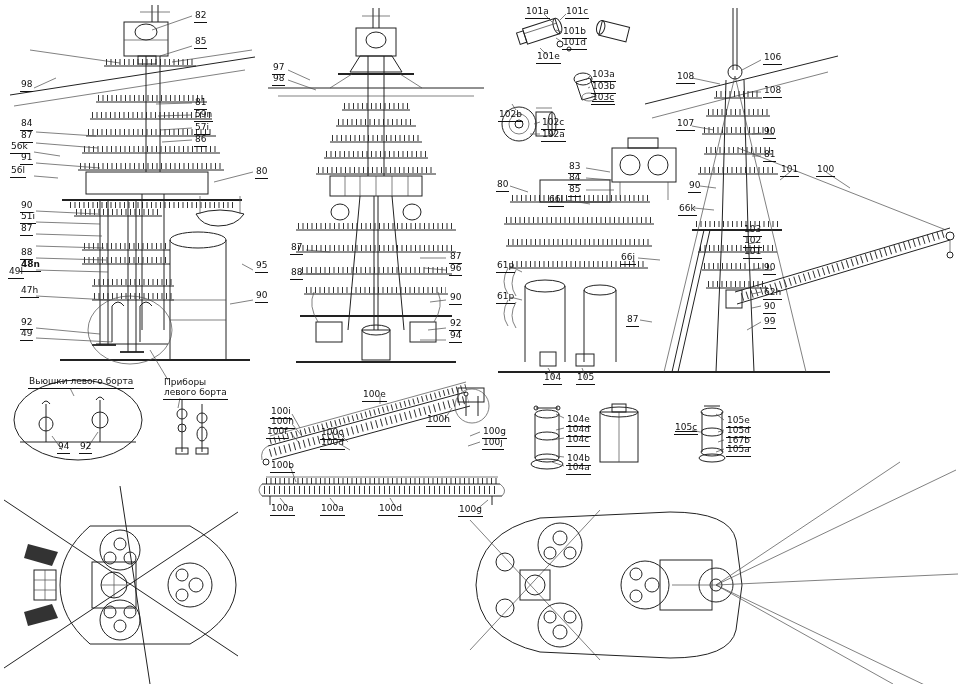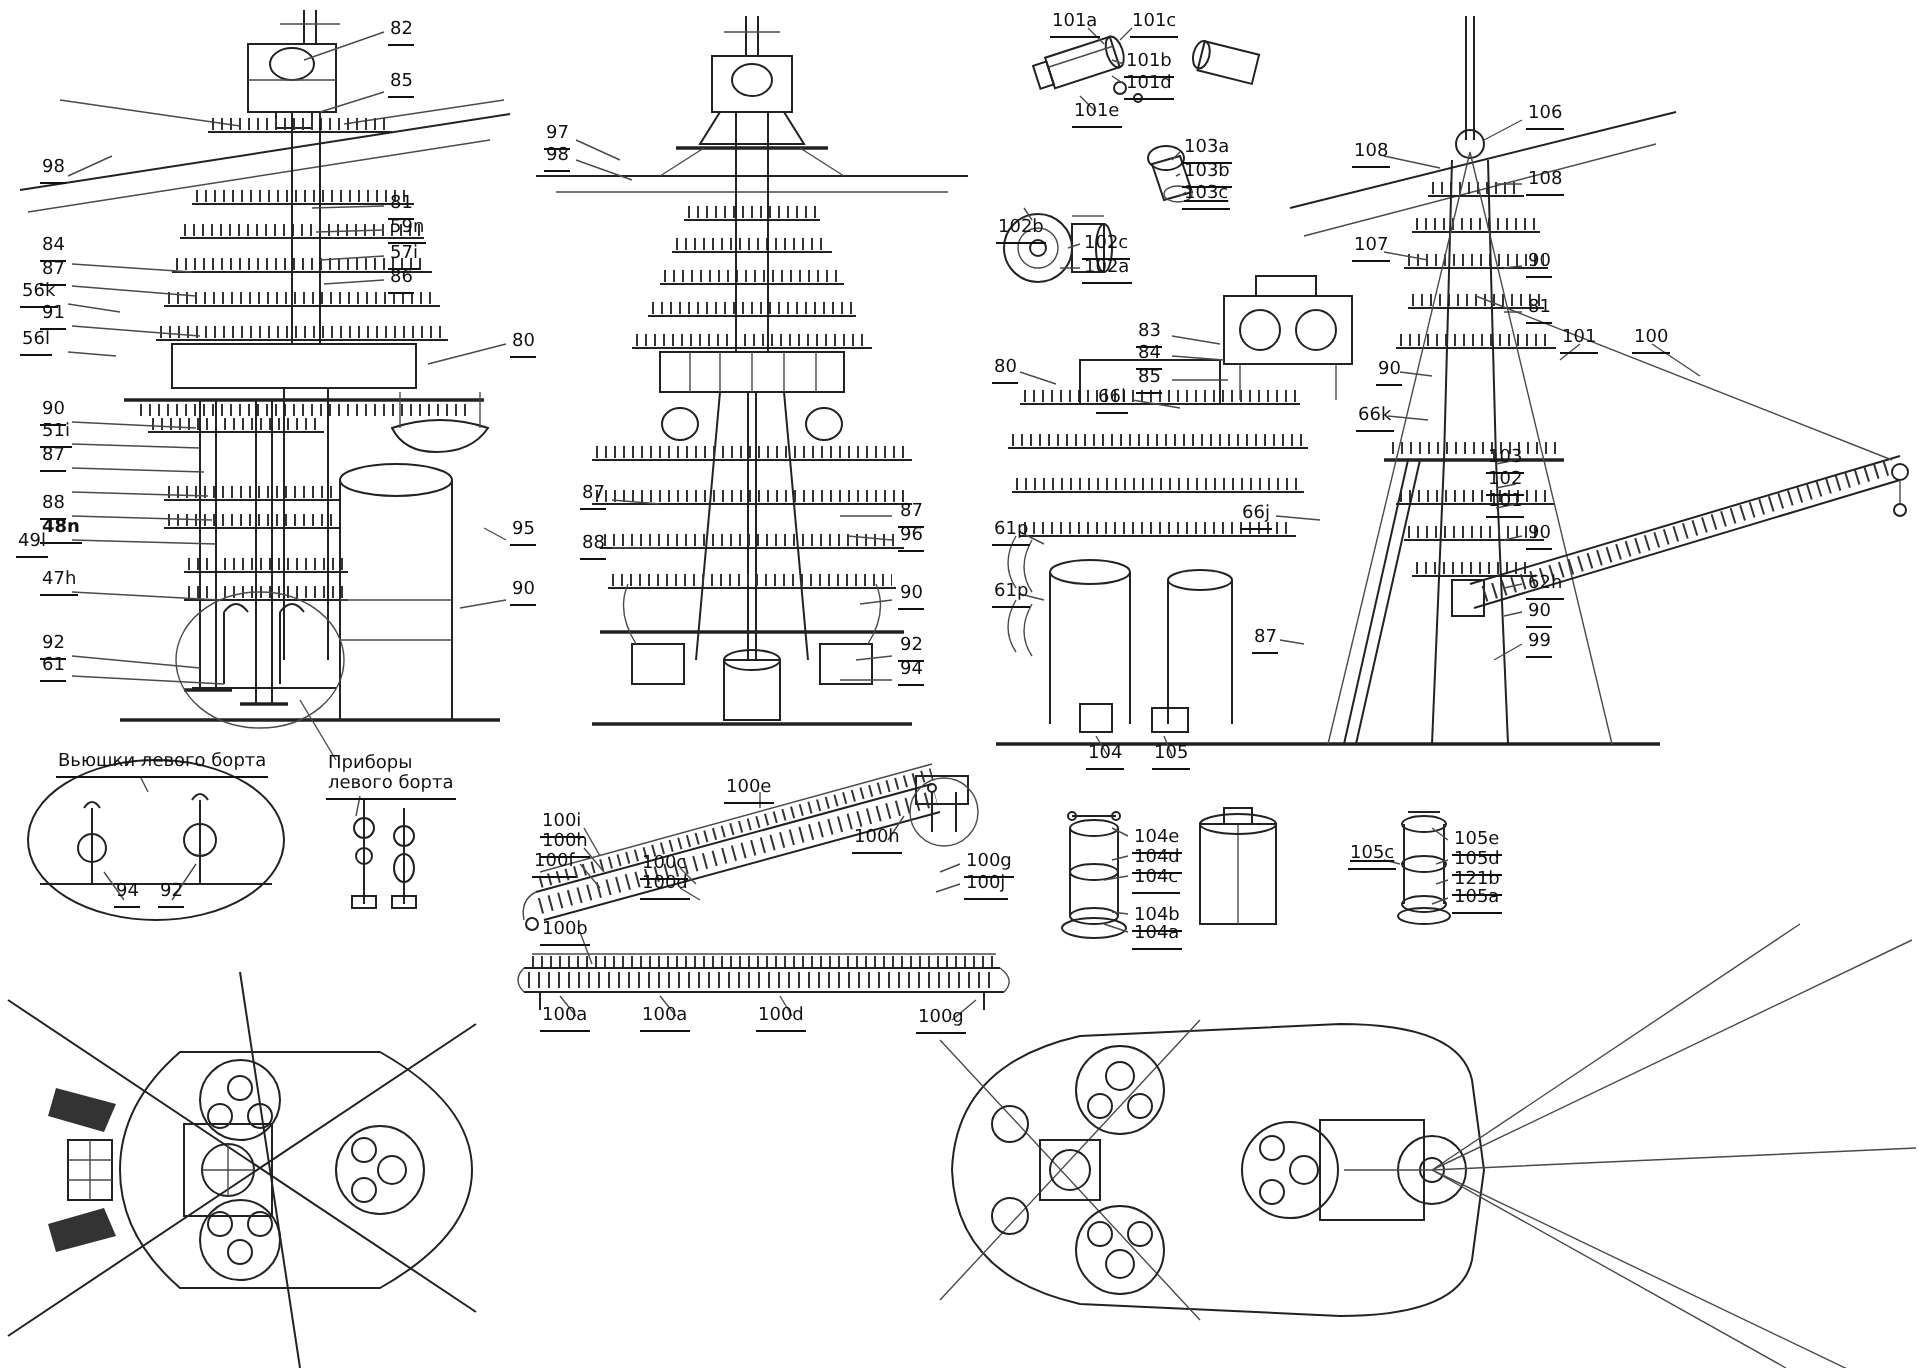--- a/index.html
+++ b/index.html
@@ -425,21 +425,21 @@
       <span class="lbl" style="left: 20px; top: 201px;">90</span>
       <span class="lbl" style="left: 20px; top: 212px;">51i</span>
       <span class="lbl" style="left: 20px; top: 224px;">87</span>
       <span class="lbl" style="left: 8px; top: 236px; margin-top: 31px;">49l</span>
       <span class="lbl" style="left: 20px; top: 248px;">88</span>
       <span class="lbl" style="left: 20px; top: 260px; font-weight: bold;">48n</span>
       <span class="lbl" style="left: 20px; top: 286px;">47h</span>
       <span class="lbl" style="left: 255px; top: 261px;">95</span>
       <span class="lbl" style="left: 255px; top: 291px;">90</span>
       <span class="lbl" style="left: 20px; top: 318px;">92</span>
-      <span class="lbl" style="left: 20px; top: 329px;">61</span>
+      <span class="lbl" style="left: 20px; top: 329px;">49</span>
       <span class="lbl" style="left: 28px; top: 377px;">Вьюшки левого борта</span>
       <span class="lbl" style="left: 57px; top: 442px;">94</span>
       <span class="lbl" style="left: 79px; top: 442px;">92</span>
       <span class="lbl" style="left: 163px; top: 378px;">Приборы
 левого борта</span>
       <span class="lbl" style="left: 272px; top: 63px;">97</span>
       <span class="lbl" style="left: 272px; top: 74px;">98</span>
       <span class="lbl" style="left: 290px; top: 243px;">87</span>
       <span class="lbl" style="left: 290px; top: 268px;">88</span>
       <span class="lbl" style="left: 449px; top: 252px;">87</span>
@@ -501,17 +501,17 @@
       <span class="lbl" style="left: 378px; top: 504px;">100d</span>
       <span class="lbl" style="left: 458px; top: 505px;">100g</span>
       <span class="lbl" style="left: 566px; top: 415px;">104e</span>
       <span class="lbl" style="left: 566px; top: 425px;">104d</span>
       <span class="lbl" style="left: 566px; top: 435px;">104c</span>
       <span class="lbl" style="left: 566px; top: 454px;">104b</span>
       <span class="lbl" style="left: 566px; top: 463px;">104a</span>
       <span class="lbl" style="left: 674px; top: 423px; text-decoration: underline;">105c</span>
       <span class="lbl" style="left: 726px; top: 416px;">105e</span>
       <span class="lbl" style="left: 726px; top: 426px;">105d</span>
-      <span class="lbl" style="left: 726px; top: 436px;">121b</span>
+      <span class="lbl" style="left: 726px; top: 436px;">167b</span>
       <span class="lbl" style="left: 726px; top: 445px;">105a</span>
     </div>
 
 </div>
 
 </body></html>

